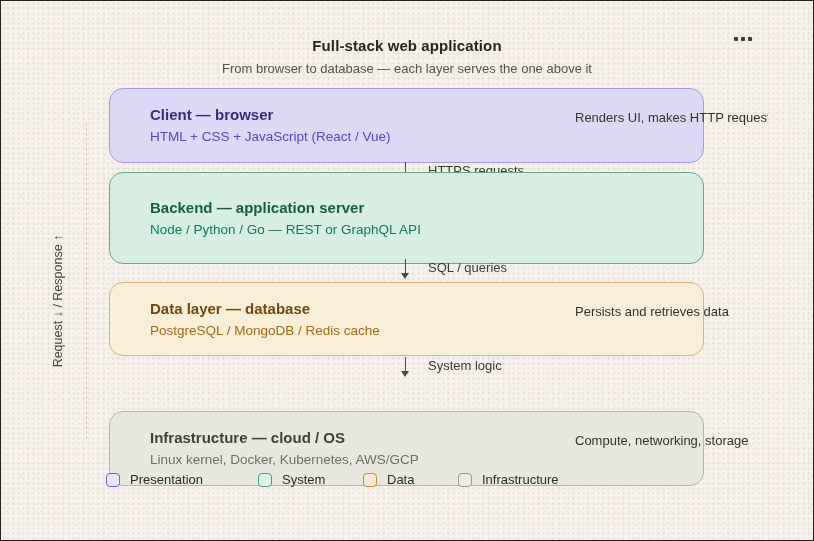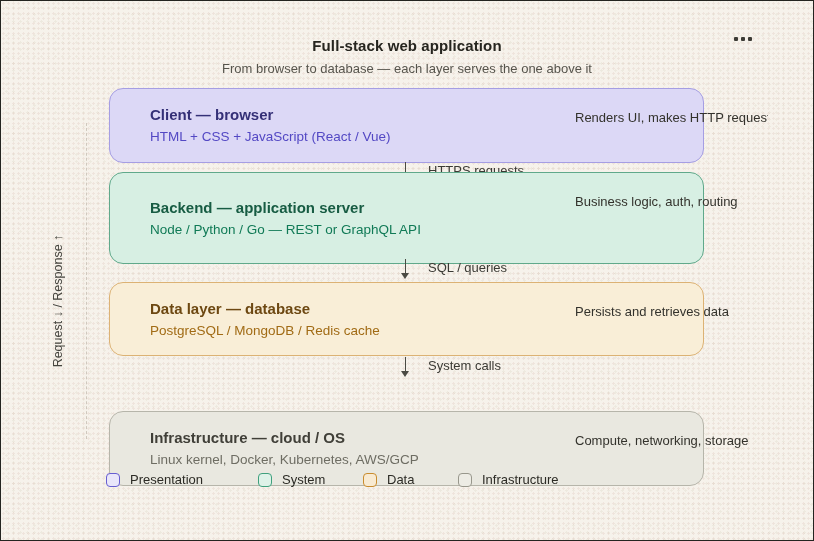--- a/index.html
+++ b/index.html
@@ -109,39 +109,38 @@
 
   <div class="connector c1">
     <div class="stem"></div>
     <div class="head"></div>
     <div class="c-label">HTTPS requests</div>
   </div>
 
   <div class="layer layer-backend">
     <div class="l-title">Backend — application server</div>
     <div class="l-tech">Node / Python / Go — REST or GraphQL API</div>
-    <div class="l-note">Business logic, auth, routing</div>
   </div>
 
   <div class="connector c2">
     <div class="stem"></div>
     <div class="head"></div>
     <div class="c-label">SQL / queries</div>
   </div>
 
   <div class="layer layer-data">
     <div class="l-title">Data layer — database</div>
     <div class="l-tech">PostgreSQL / MongoDB / Redis cache</div>
     <div class="l-note">Persists and retrieves data</div>
   </div>
 
   <div class="connector c3">
     <div class="stem"></div>
     <div class="head"></div>
-    <div class="c-label">System calls</div>
+    <div class="c-label">System logic</div>
   </div>
 
   <div class="layer layer-infra">
     <div class="l-title">Infrastructure — cloud / OS</div>
     <div class="l-tech">Linux kernel, Docker, Kubernetes, AWS/GCP</div>
     <div class="l-note">Compute, networking, storage</div>
   </div>
 
   <div class="legend">
     <div class="legend-item li-0">

